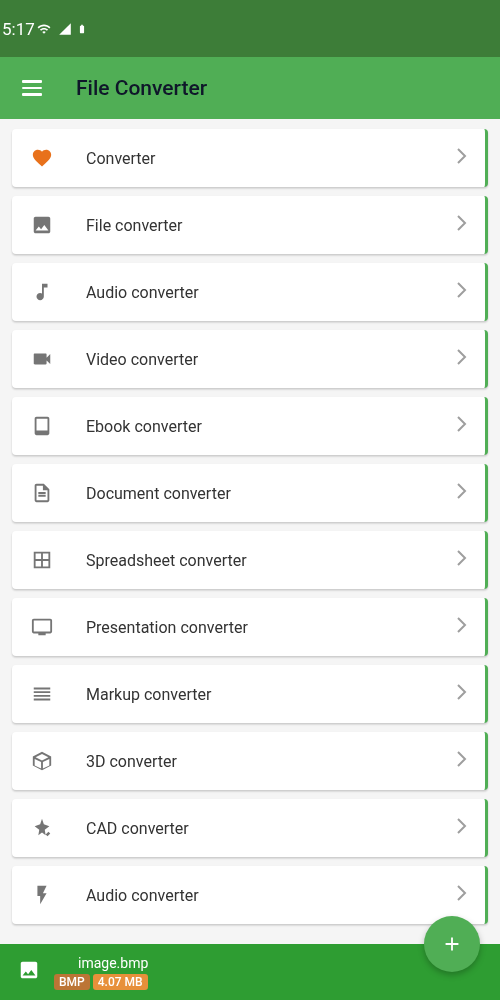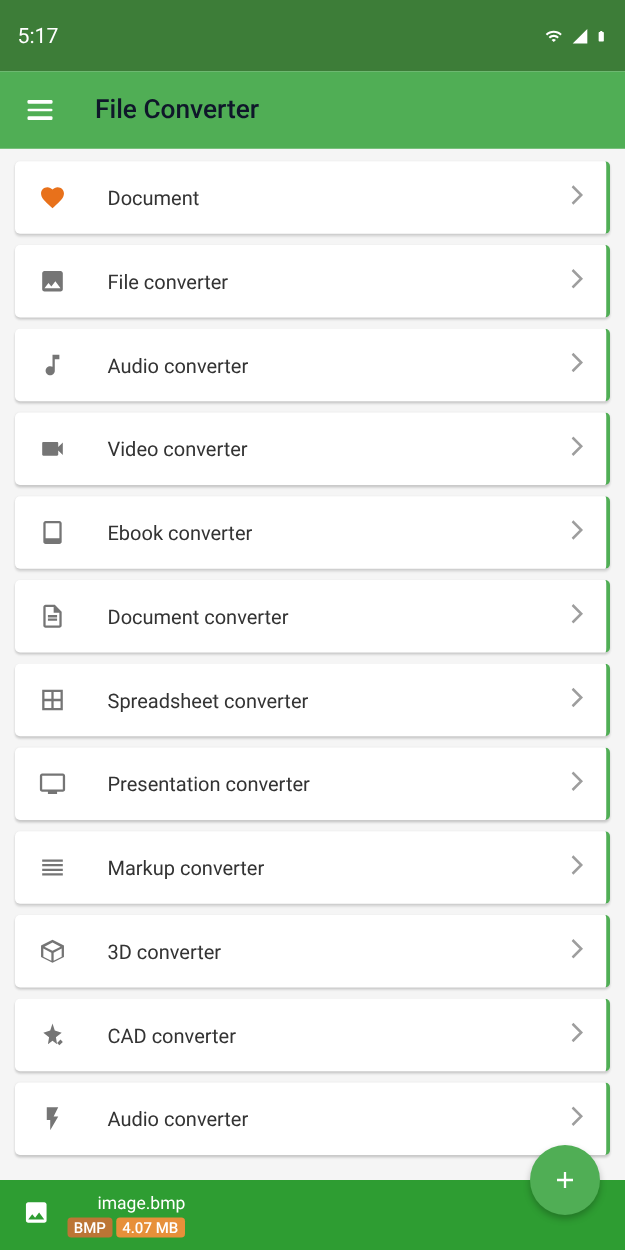--- a/index.html
+++ b/index.html
@@ -8,23 +8,23 @@
       height: 1000px;
       font-family: Roboto, -apple-system, sans-serif;
       background: #f5f5f5;
       overflow: hidden;
       position: relative;
     }
     .status-bar {
       background: #3d7d38;
       height: 57px;
       display: flex;
-      justify-content: space-between;
-      align-items: center;
-      padding: 0 14px;
+      justify-content: flex-start;
+      align-items: center;
+      padding: 0 2px;
       color: #fff;
       font-size: 17px;
     }
     .status-right {
       display: flex;
       align-items: center;
       gap: 4px;
     }
     .status-right svg { fill: #fff; }
     .header {
@@ -150,21 +150,21 @@
   <div class="title">File Converter</div>
 </div>
 
 <div class="list" id="list">
     <div class="card">
       <span class="card-icon">
         <svg viewBox="0 0 24 24" style="fill:#e8711b">
           <path d="M12 21.35l-1.45-1.32C5.4 15.36 2 12.28 2 8.5 2 5.42 4.42 3 7.5 3c1.74 0 3.41.81 4.5 2.09C13.09 3.81 14.76 3 16.5 3 19.58 3 22 5.42 22 8.5c0 3.78-3.4 6.86-8.55 11.54L12 21.35z"></path>
         </svg>
       </span>
-      <span class="card-label">Document</span>
+      <span class="card-label">Converter</span>
       <span class="chevron"><svg viewBox="0 0 10 16">
           <path d="M1 1l7 7-7 7" fill="none" stroke="#9e9e9e" stroke-width="2"></path>
         </svg></span>
     </div>
     <div class="card">
       <span class="card-icon">
         <svg viewBox="0 0 24 24">
           <path d="M21 19V5c0-1.1-.9-2-2-2H5c-1.1 0-2 .9-2 2v14c0 1.1.9 2 2 2h14c1.1 0 2-.9 2-2zM8.5 13.5l2.5 3.01L14.5 12l4.5 6H5l3.5-4.5z"></path>
         </svg>
       </span>

